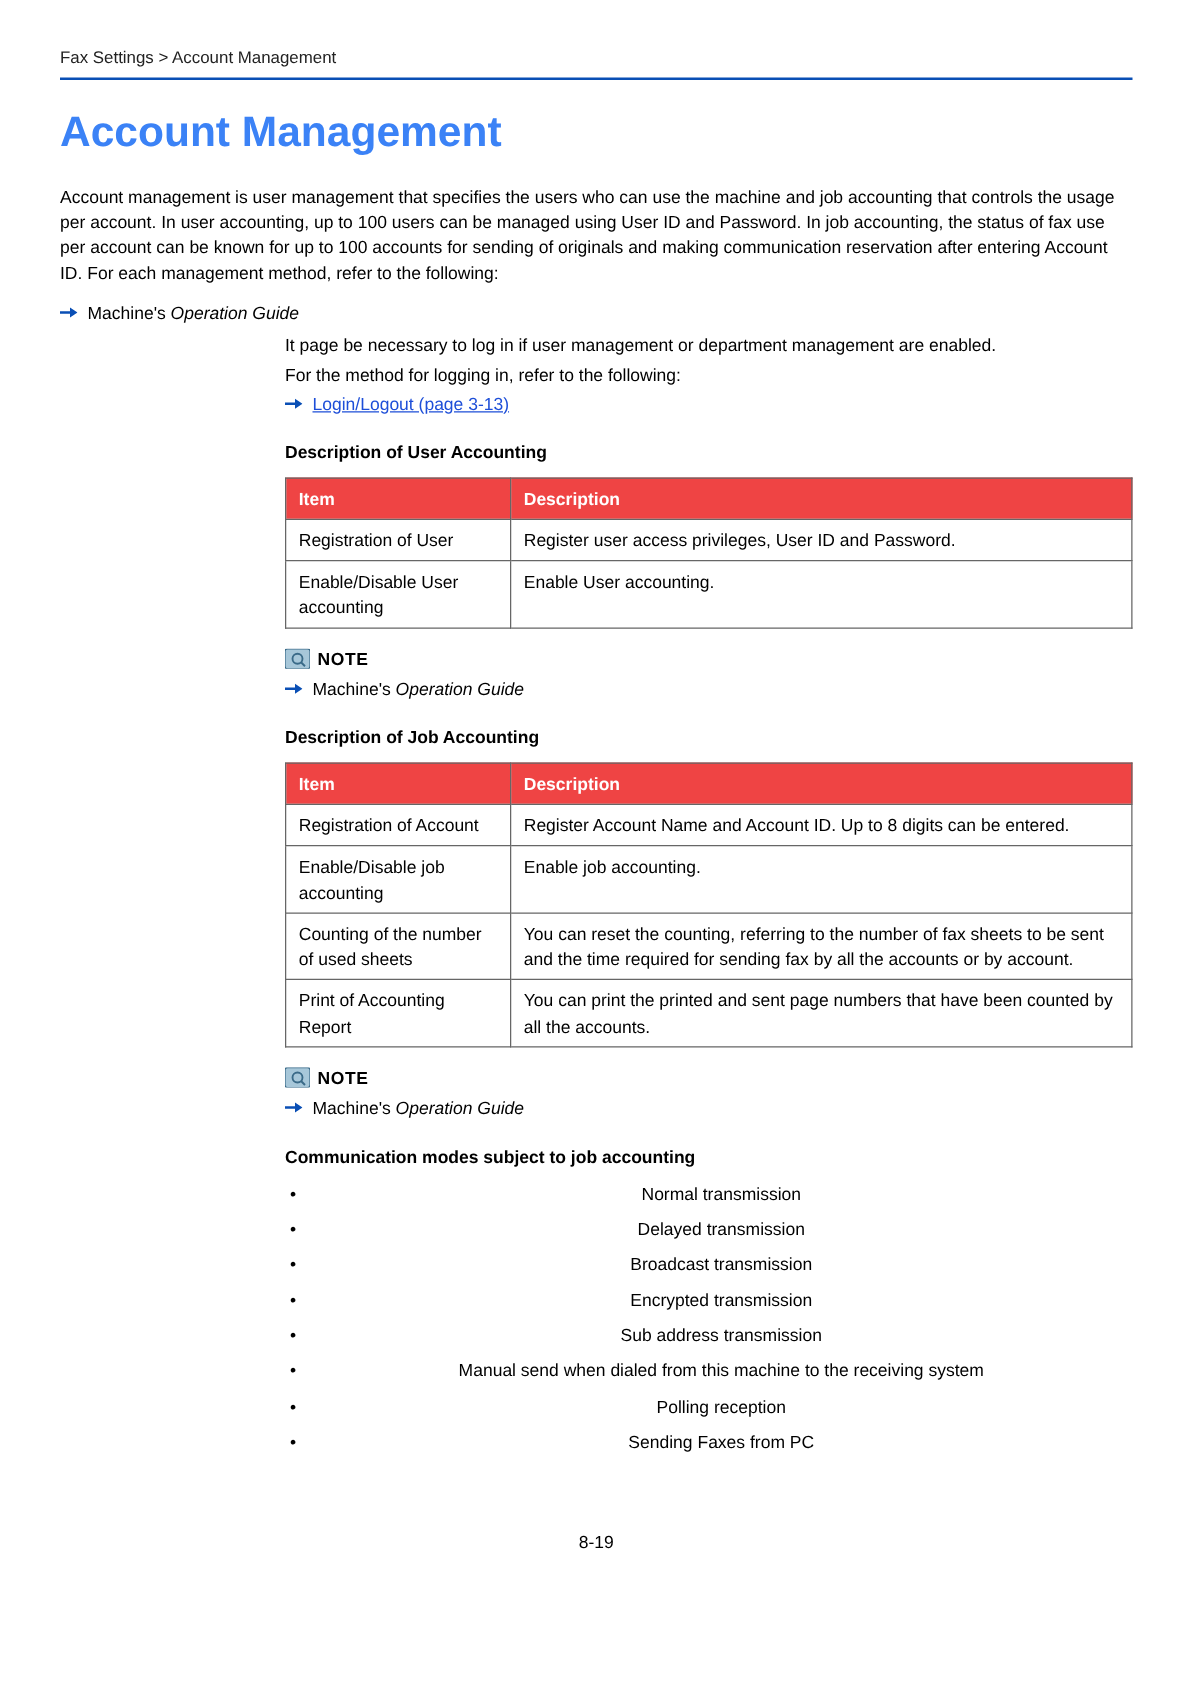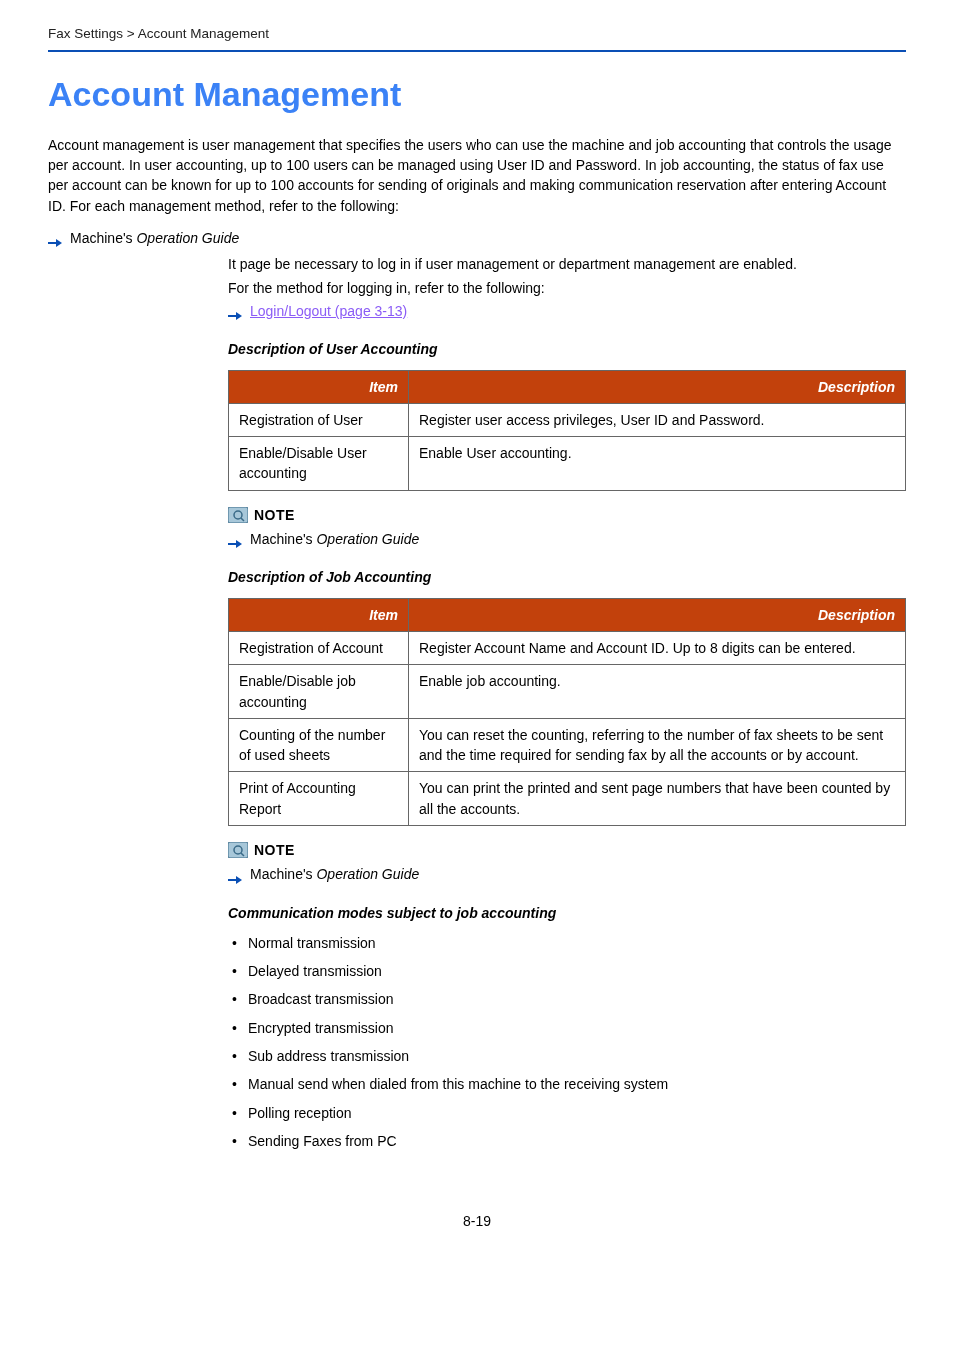--- a/index.html
+++ b/index.html
@@ -5,105 +5,104 @@
     * { box-sizing: border-box; margin: 0; padding: 0; }
     body {
       font-family: Arial, Helvetica, sans-serif;
       background: #fff;
       width: 954px;
       color: #000;
       font-size: 14px;
       line-height: 1.45;
     }
     .page {
-      padding: 24px 48px 40px 48px;
+      padding: 36px 48px 40px 48px;
     }
     .breadcrumb {
       font-size: 13.5px;
       color: #222;
       padding-bottom: 6px;
       border-bottom: 2px solid #0a4fb5;
       margin-bottom: 18px;
     }
     .page-title {
       font-size: 34px;
       font-weight: 700;
       color: #3b82f6;
       margin-bottom: 16px;
     }
     .intro {
       font-size: 14px;
       margin-bottom: 12px;
     }
     .arrow-row {
       display: flex;
-      align-items: flex-end;
+      align-items: center;
       gap: 8px;
       margin-bottom: 6px;
     }
     .arrow-row .text {
       font-size: 14px;
     }
     .arrow-svg { flex-shrink: 0; }
     .content-block {
       margin-left: 180px;
     }
     .login-row { margin-left: 180px; margin-bottom: 14px; }
     .login-note {
       font-size: 14px;
       margin-bottom: 3px;
     }
     .link {
-      color: #8b5cf6;
+      color: #1d4ed8;
       text-decoration: underline;
     }
     .section-heading {
       font-size: 14px;
       font-weight: 700;
       margin: 18px 0 10px 0;
-      font-style: italic;
     }
     table {
       width: 100%;
       border-collapse: collapse;
       margin-bottom: 14px;
     }
     th, td {
       border: 1px solid #666;
       padding: 6px 10px;
       font-size: 14px;
       vertical-align: top;
       text-align: left;
     }
     th {
-      background: #c2410c;
+      background: #ef4444;
       color: #fff;
       font-weight: 700;
-      text-align: right;
-      font-style: italic;
+      text-align: left;
     }
     .col-item { width: 180px; }
     .note-block {
       margin: 8px 0 6px 0;
     }
     .note-header {
       display: flex;
       align-items: center;
       gap: 6px;
       margin-bottom: 4px;
     }
     .note-label {
       font-weight: 700;
       font-size: 14px;
       letter-spacing: 0.5px;
     }
     .bullet-list {
       list-style: none;
       padding: 0;
       margin: 6px 0 0 0;
+      text-align: center;
     }
     .bullet-list li {
       position: relative;
       padding-left: 20px;
       margin-bottom: 8px;
       font-size: 14px;
     }
     .bullet-list li::before {
       content: "•";
       position: absolute;

